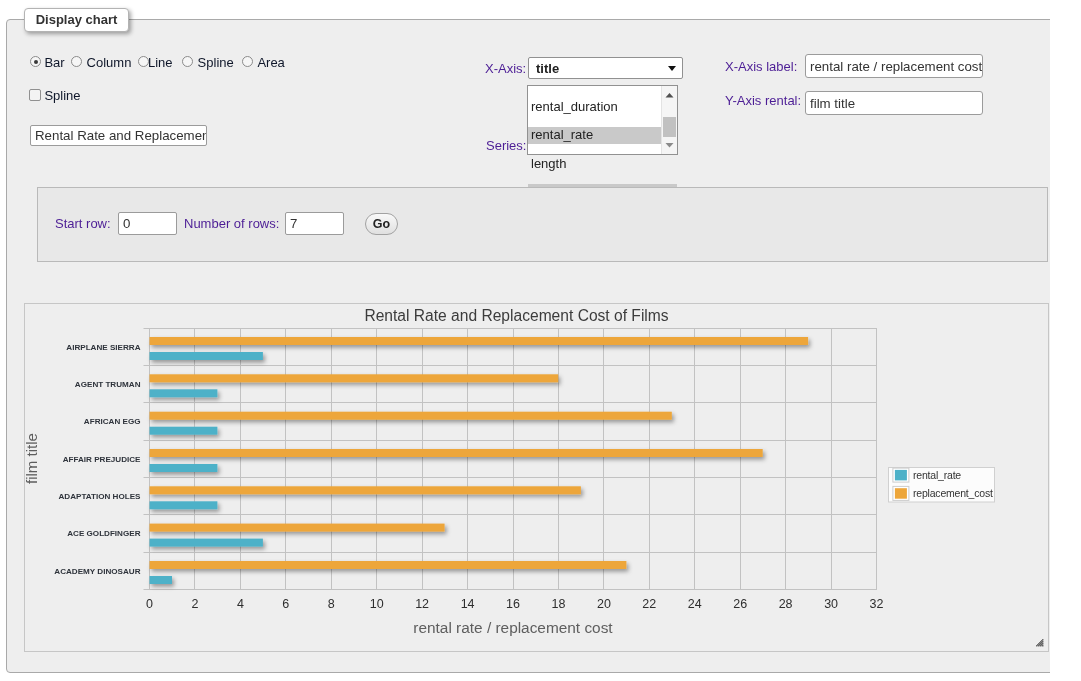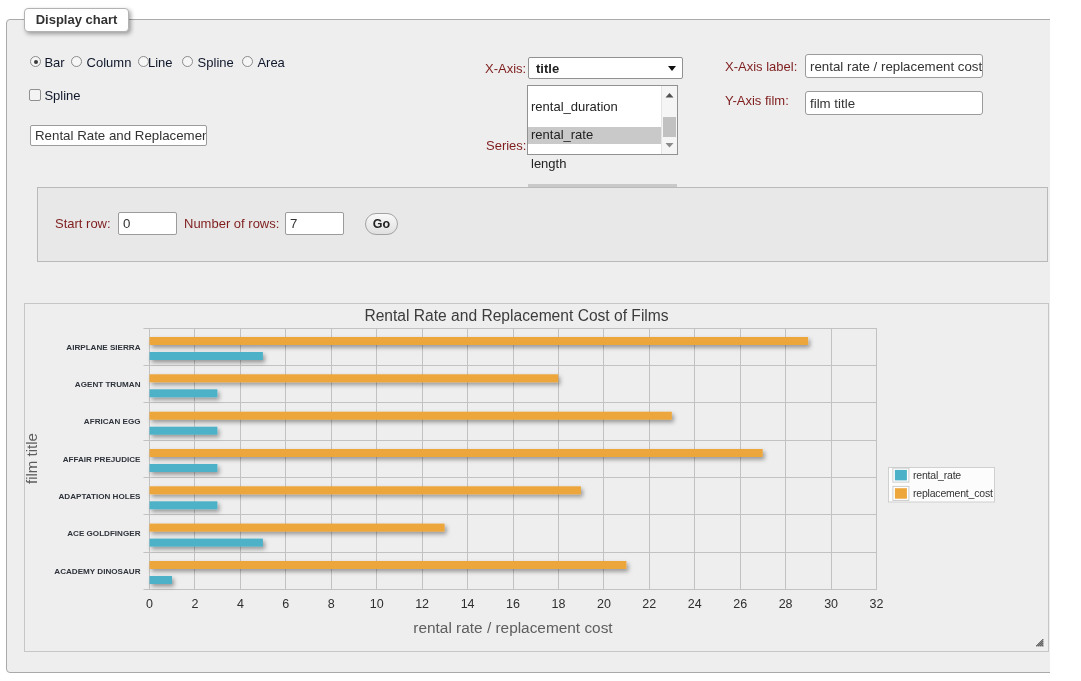--- a/index.html
+++ b/index.html
@@ -2,21 +2,21 @@
 <html><head><meta charset="utf-8"><title>Display chart</title>
 <style>
 * { box-sizing: border-box; }
 html,body { margin:0; padding:0; background:#fff; font-family:"Liberation Sans", sans-serif; }
 #page { position:relative; width:1050px; height:681px; overflow:hidden; background:#fff; }
 .fs { position:absolute; left:6px; top:19px; width:1072px; height:654px; background:#eeeeee;
       border:1px solid #a9a9a9; border-radius:4px; }
 .legend { position:absolute; left:24px; top:8px; width:105px; height:24px; background:#fff;
       border:1px solid #b3b3b3; border-radius:4px; box-shadow:2px 2px 4px rgba(0,0,0,0.35);
       font-size:13px; font-weight:bold; color:#333; line-height:22px; text-align:center; }
-.lbl { position:absolute; font-size:13px; color:#7f1d1d; line-height:13px; }
+.lbl { position:absolute; font-size:13px; color:#4c1d95; line-height:13px; }
 .rad { position:absolute; top:56px; width:11px; height:11px; border-radius:50%; border:1px solid #8b8b8b;
       background:#f6f6f6; }
 .rad.on::after { content:""; position:absolute; left:2.5px; top:2.5px; width:4px; height:4px;
       border-radius:50%; background:#3a3a3a; }
 .rlbl { position:absolute; top:56px; font-size:13px; color:#0f172a; line-height:13px; }
 .cb { position:absolute; left:28.5px; top:88.5px; width:12px; height:12px; border:1px solid #909090;
       border-radius:2px; background:#f3f3f3; }
 input, .inp { font-family:"Liberation Sans", sans-serif; }
 .inp { position:absolute; background:#fff; border:1px solid #9b9b9b; border-radius:2px;
       font-size:13.3px; color:#333; padding:0 0 0 4px; line-height:20px; white-space:nowrap; overflow:hidden; }
@@ -73,21 +73,21 @@
       <div class="sb-thumb"></div>
       <div class="sb-btn" style="bottom:1px"><svg width="15" height="15">
             <path d="M3.5 5 L7.5 9.5 L11.5 5 Z" fill="#8a8a8a"></path>
           </svg></div>
     </div>
   </div>
   <div class="lbl" style="left:486px; top:139px;">Series:</div>
 
   <div class="lbl" style="left:725px; top:60px;">X-Axis label:</div>
   <div class="inp" style="left:805px; top:54px; width:178px; height:24px; line-height:23px; border-radius:3px;">rental rate / replacement cost</div>
-  <div class="lbl" style="left:725px; top:94px;">Y-Axis film:</div>
+  <div class="lbl" style="left:725px; top:94px;">Y-Axis rental:</div>
   <div class="inp" style="left:805px; top:91px; width:178px; height:24px; line-height:23px; border-radius:3px;">film title</div>
 
   <div class="rowbox"></div>
   <div class="lbl" style="left:55px; top:217px;">Start row:</div>
   <div class="inp" style="left:118px; top:212px; width:59px; height:23px; line-height:22px;">0</div>
   <div class="lbl" style="left:184px; top:217px;">Number of rows:</div>
   <div class="inp" style="left:285px; top:212px; width:59px; height:23px; line-height:22px;">7</div>
   <div class="gobtn">Go</div>
 
   <div class="chart">

